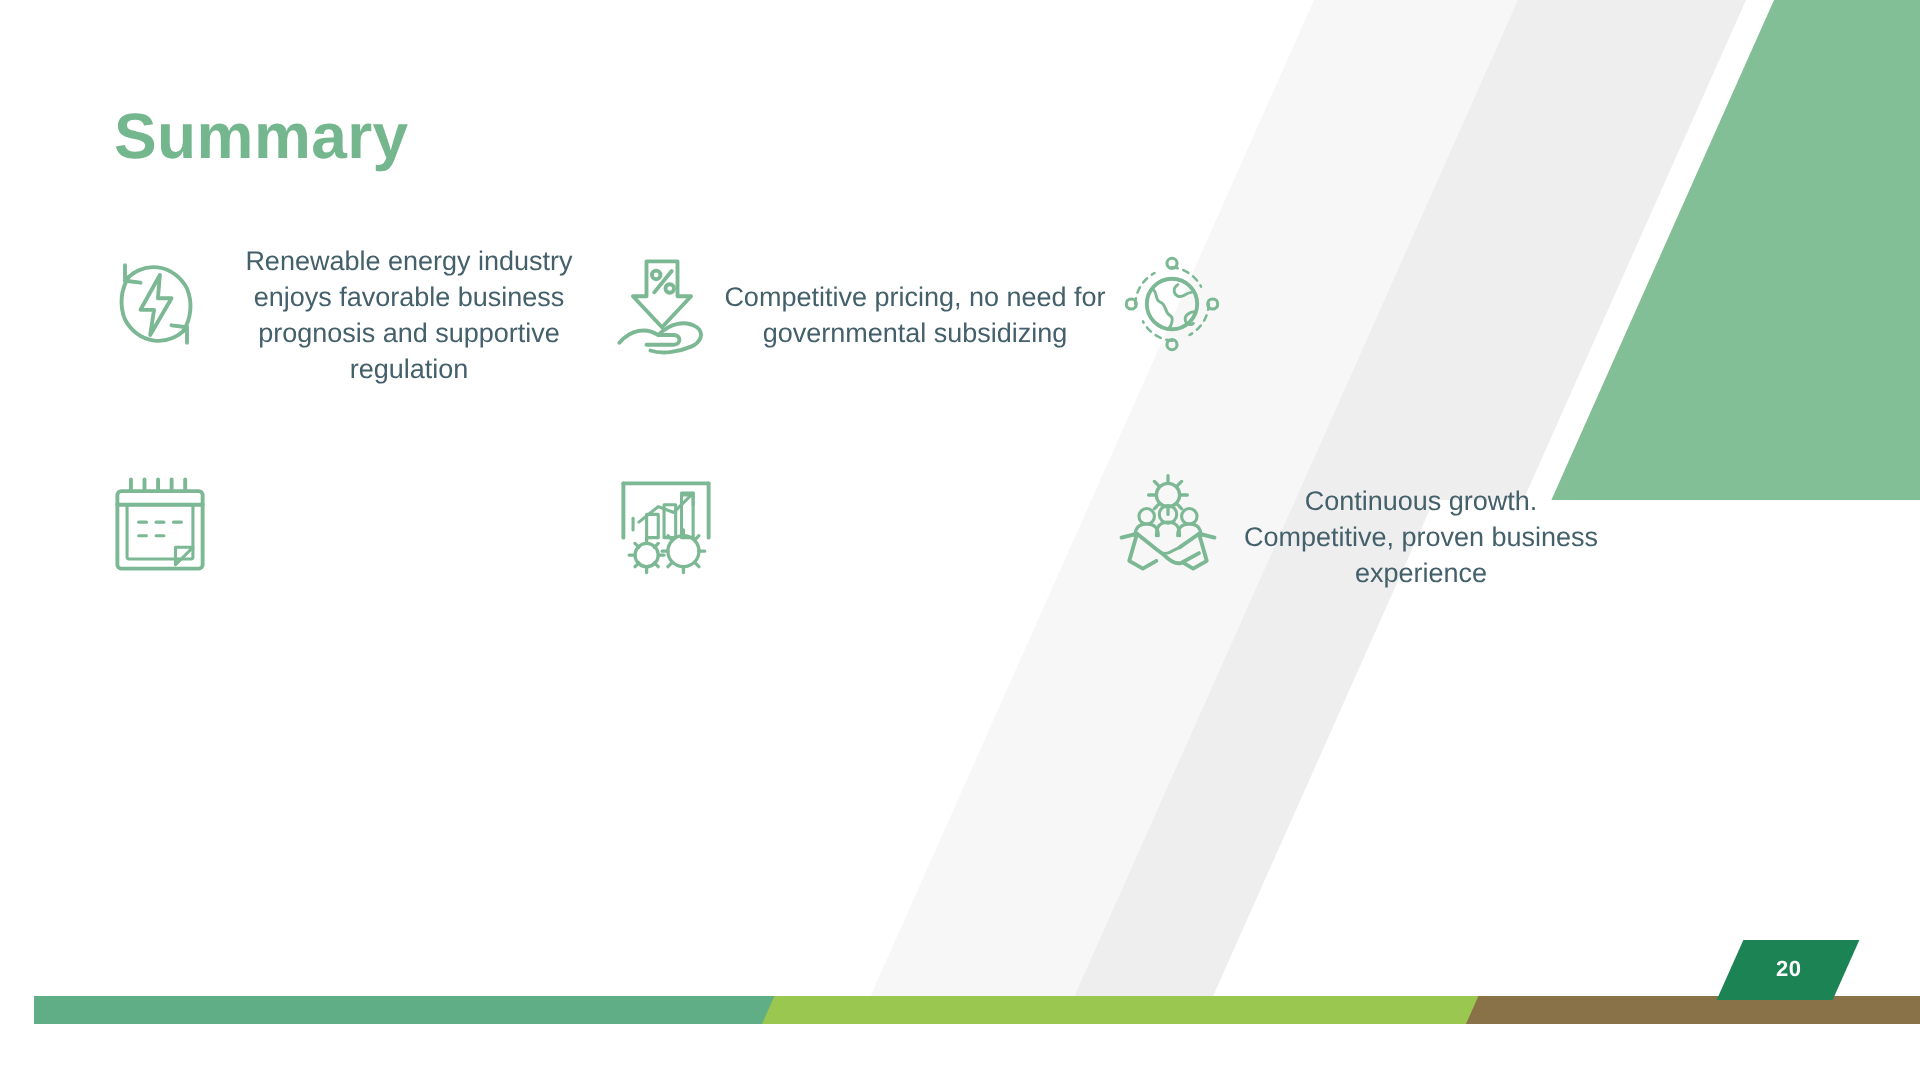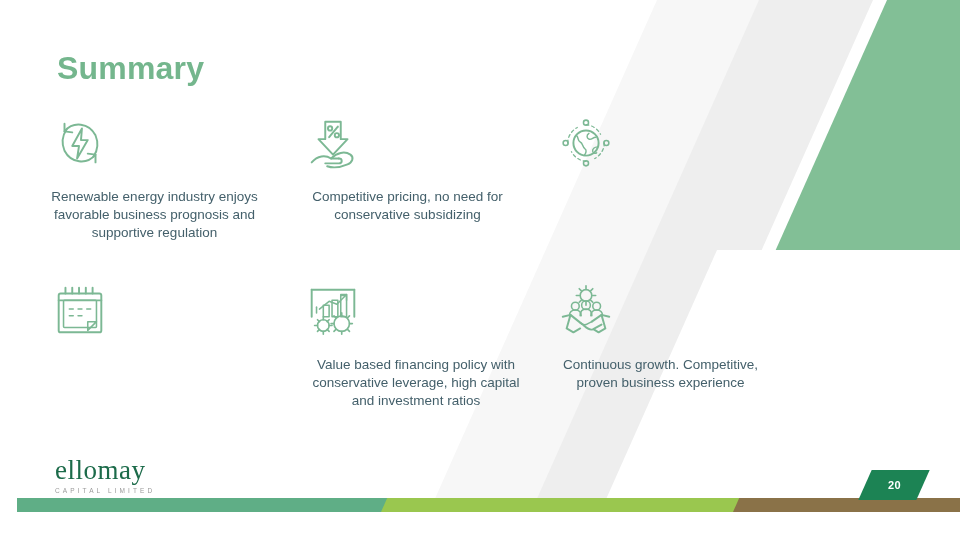--- a/index.html
+++ b/index.html
@@ -133,21 +133,22 @@
     z-index: 5;
   }
   .row {
     display: flex;
     width: 760px;
   }
   .row-2 { margin-top: 36px; }
   .cell {
     width: 253px;
     display: flex;
-    flex-direction: column;
+    flex-direction: row;
+    align-items: center;
   }
   .icon-wrap {
     width: 66px;
     height: 66px;
     display: flex;
     align-items: center;
     justify-content: center;
   }
   .icon-wrap svg {
     width: 62px;
@@ -221,21 +222,21 @@
           <svg viewBox="0 0 64 64" fill="none" stroke="#7cb894" stroke-width="2" stroke-linecap="round" stroke-linejoin="round">
             <path d="M24 10 L40 10 L40 28 L47 28 L32 44 L17 28 L24 28 Z"></path>
             <circle cx="29" cy="17" r="2.2"></circle>
             <circle cx="36" cy="24" r="2.2"></circle>
             <line x1="37" y1="15" x2="28" y2="26"></line>
             <path d="M10 52 C16 45 24 44 30 48 L38 48"></path>
             <path d="M38 48 C42 48 42 53 38 53 L24 53"></path>
             <path d="M30 48 C36 42 44 40 50 44 C54 47 52 52 47 54 C40 57 32 58 26 56"></path>
           </svg>
         </div>
-        <div class="cell-text">Competitive pricing, no need for conservative subsidizing</div>
+        <div class="cell-text">Competitive pricing, no need for governmental subsidizing</div>
       </div>
 
       <div class="cell">
         <div class="icon-wrap">
           <svg viewBox="0 0 64 64" fill="none" stroke="#7cb894" stroke-width="2" stroke-linecap="round" stroke-linejoin="round">
             <circle cx="32" cy="32" r="13"></circle>
             <path d="M22 24 C25 27 23 30 26 31 C29 32 28 36 31 38 C33 39 32 43 30 45" stroke-width="1.5"></path>
             <path d="M42 26 C39 26 38 29 35 28 C33 27 32 24 35 22" stroke-width="1.5"></path>
             <path d="M44 36 C41 36 38 38 39 41 C40 43 42 43 43 42" stroke-width="1.5"></path>
             <path d="M32 13 A19 19 0 0 1 47 23" stroke-width="1.3" stroke-dasharray="3 3"></path>
@@ -287,21 +288,20 @@
             <polyline points="40,15 46,15 46,21" stroke-width="1.6"></polyline>
             <line x1="15" y1="28" x2="15" y2="34" stroke-width="1.6"></line>
             <circle cx="22" cy="47" r="6" stroke-width="1.7"></circle>
             <path d="M22 38 L22 41 M22 53 L22 56 M13 47 L16 47 M28 47 L31 47
                      M16 41 L18 43 M26 51 L28 53 M28 41 L26 43 M18 51 L16 53" stroke-width="1.7"></path>
             <circle cx="41" cy="45" r="8" stroke-width="1.7"></circle>
             <path d="M41 34 L41 37 M41 53 L41 56 M30 45 L33 45 M49 45 L52 45
                      M33 37 L35 39 M47 51 L49 53 M49 37 L47 39 M35 51 L33 53" stroke-width="1.7"></path>
           </svg>
         </div>
-        <div class="cell-text wide">Value based financing policy with conservative leverage, high capital and investment ratios</div>
       </div>
 
       <div class="cell">
         <div class="icon-wrap">
           <svg viewBox="0 0 64 64" fill="none" stroke="#7cb894" stroke-width="2" stroke-linecap="round" stroke-linejoin="round">
             <circle cx="32" cy="16" r="6" stroke-width="1.7"></circle>
             <path d="M32 6 L32 9 M32 23 L32 26 M22 16 L25 16 M39 16 L42 16
                      M25 9 L27 11 M37 21 L39 23 M39 9 L37 11 M27 21 L25 23" stroke-width="1.7"></path>
             <circle cx="21" cy="27" r="4" stroke-width="1.6"></circle>
             <path d="M15 37 C15 32 18 31 21 31 C24 31 27 32 27 37" stroke-width="1.6"></path>
@@ -316,24 +316,20 @@
             <path d="M48 36 L52 50 L45 54 L40 51"></path>
             <path d="M26 44 C28 46 31 47 34 45 L38 43" stroke-width="1.6"></path>
           </svg>
         </div>
         <div class="cell-text">Continuous growth. Competitive, proven business experience</div>
       </div>
 
     </div>
   </div>
 
-  <div class="logo">
-    <div class="logo-word">ellomay</div>
-    <div class="logo-sub">CAPITAL LIMITED</div>
-  </div>
 
   <div class="page-tab">
     <span class="num">20</span>
   </div>
 
   <div class="bottom-bar">
     <div class="bar-seg bar-green"></div>
     <div class="bar-seg bar-lime"></div>
     <div class="bar-seg bar-brown"></div>
   </div>

